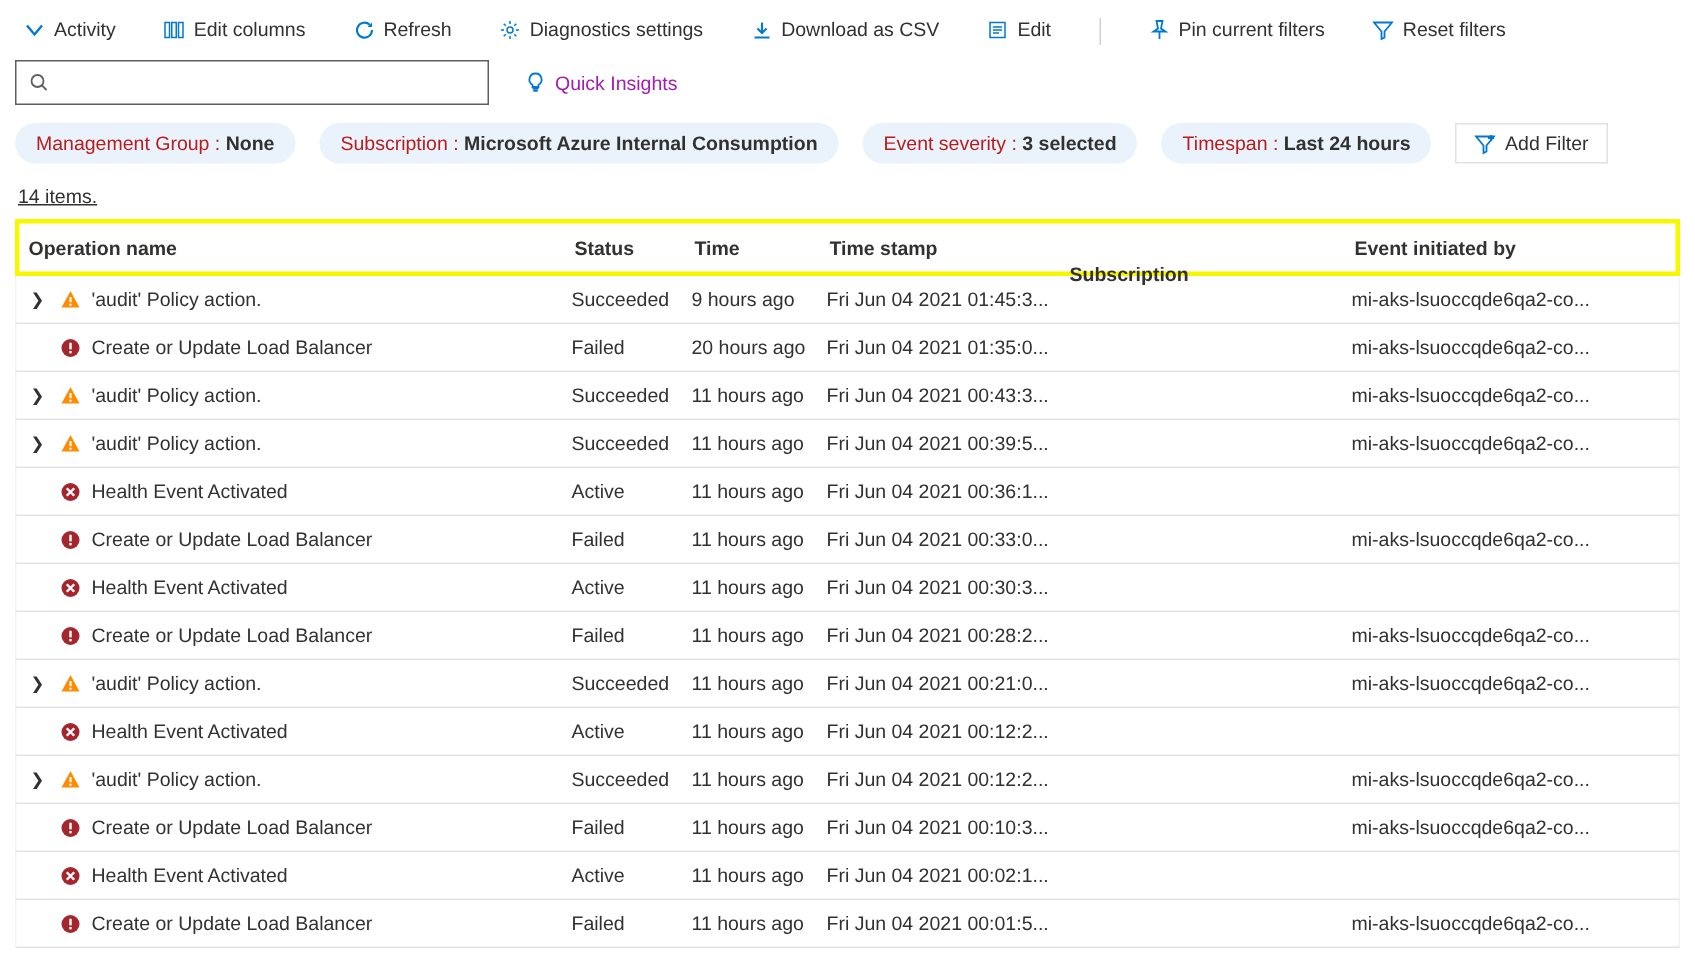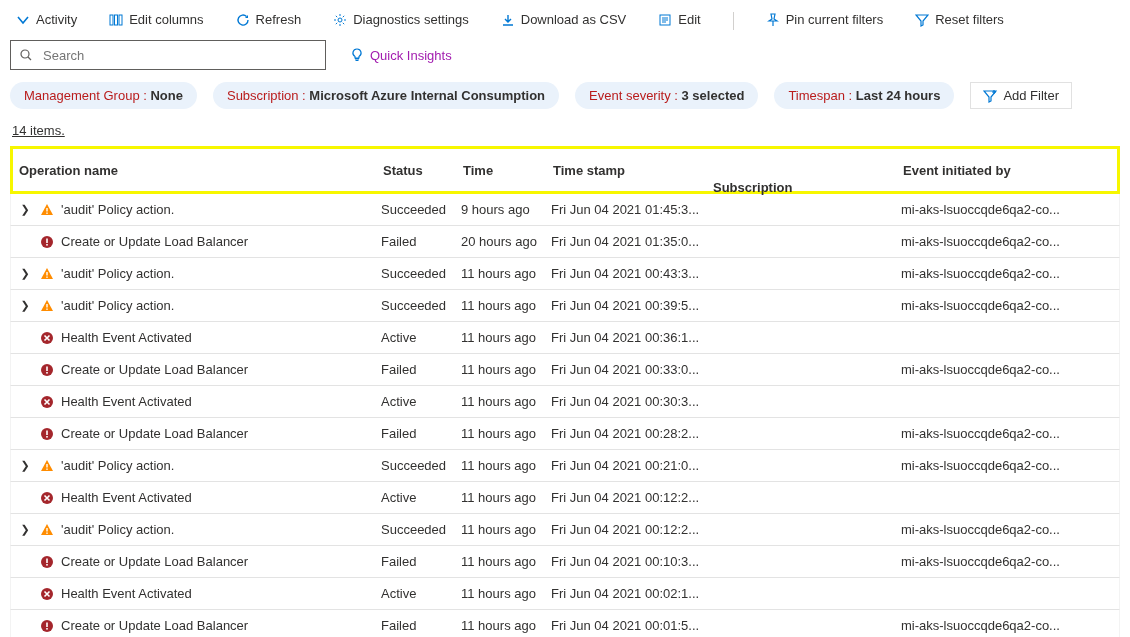--- a/index.html
+++ b/index.html
@@ -68,21 +68,21 @@
   .add-filter .ic { color:#0078d4;}
   .count { padding: 0 0 8px 2px; color:#323130;text-decoration:underline;}
   .grid {
     width:100%;
   }
   .grid .header-row {
     display:flex;
     border:3px solid #f7f700;
     background:#fff;
     font-weight:600;
-    height:48px;
+    height:38px;
     align-items:center;
   }
   .grid .row {
     display:flex;
     align-items:center;
     height:32px;
     border-bottom:1px solid #e3e3e3;
     border-left:1px solid #f3f3f3;
     border-right:1px solid #f3f3f3;
   }
@@ -174,21 +174,20 @@
 </div>
 
 <div class="search-row">
   <div class="search-box">
     <span>
         <svg width="14" height="14" viewBox="0 0 14 14">
           <circle cx="6" cy="6" r="4" fill="none" stroke="#605e5c" stroke-width="1.2"></circle>
           <path d="M9 9l3 3" stroke="#605e5c" stroke-width="1.2"></path>
         </svg>
       </span>
-    <input placeholder="Search" style="">
   </div>
   <div class="quick-insights">
     <span>
         <svg width="14" height="14" viewBox="0 0 14 14">
           <path d="M7 1a4 4 0 0 0-2 7.5V10h4V8.5A4 4 0 0 0 7 1zM5 11h4M5.5 12.5h3" fill="none" stroke="#0078d4" stroke-width="1.2"></path>
         </svg>
       </span>
     <span>Quick Insights</span>
   </div>
 </div>

